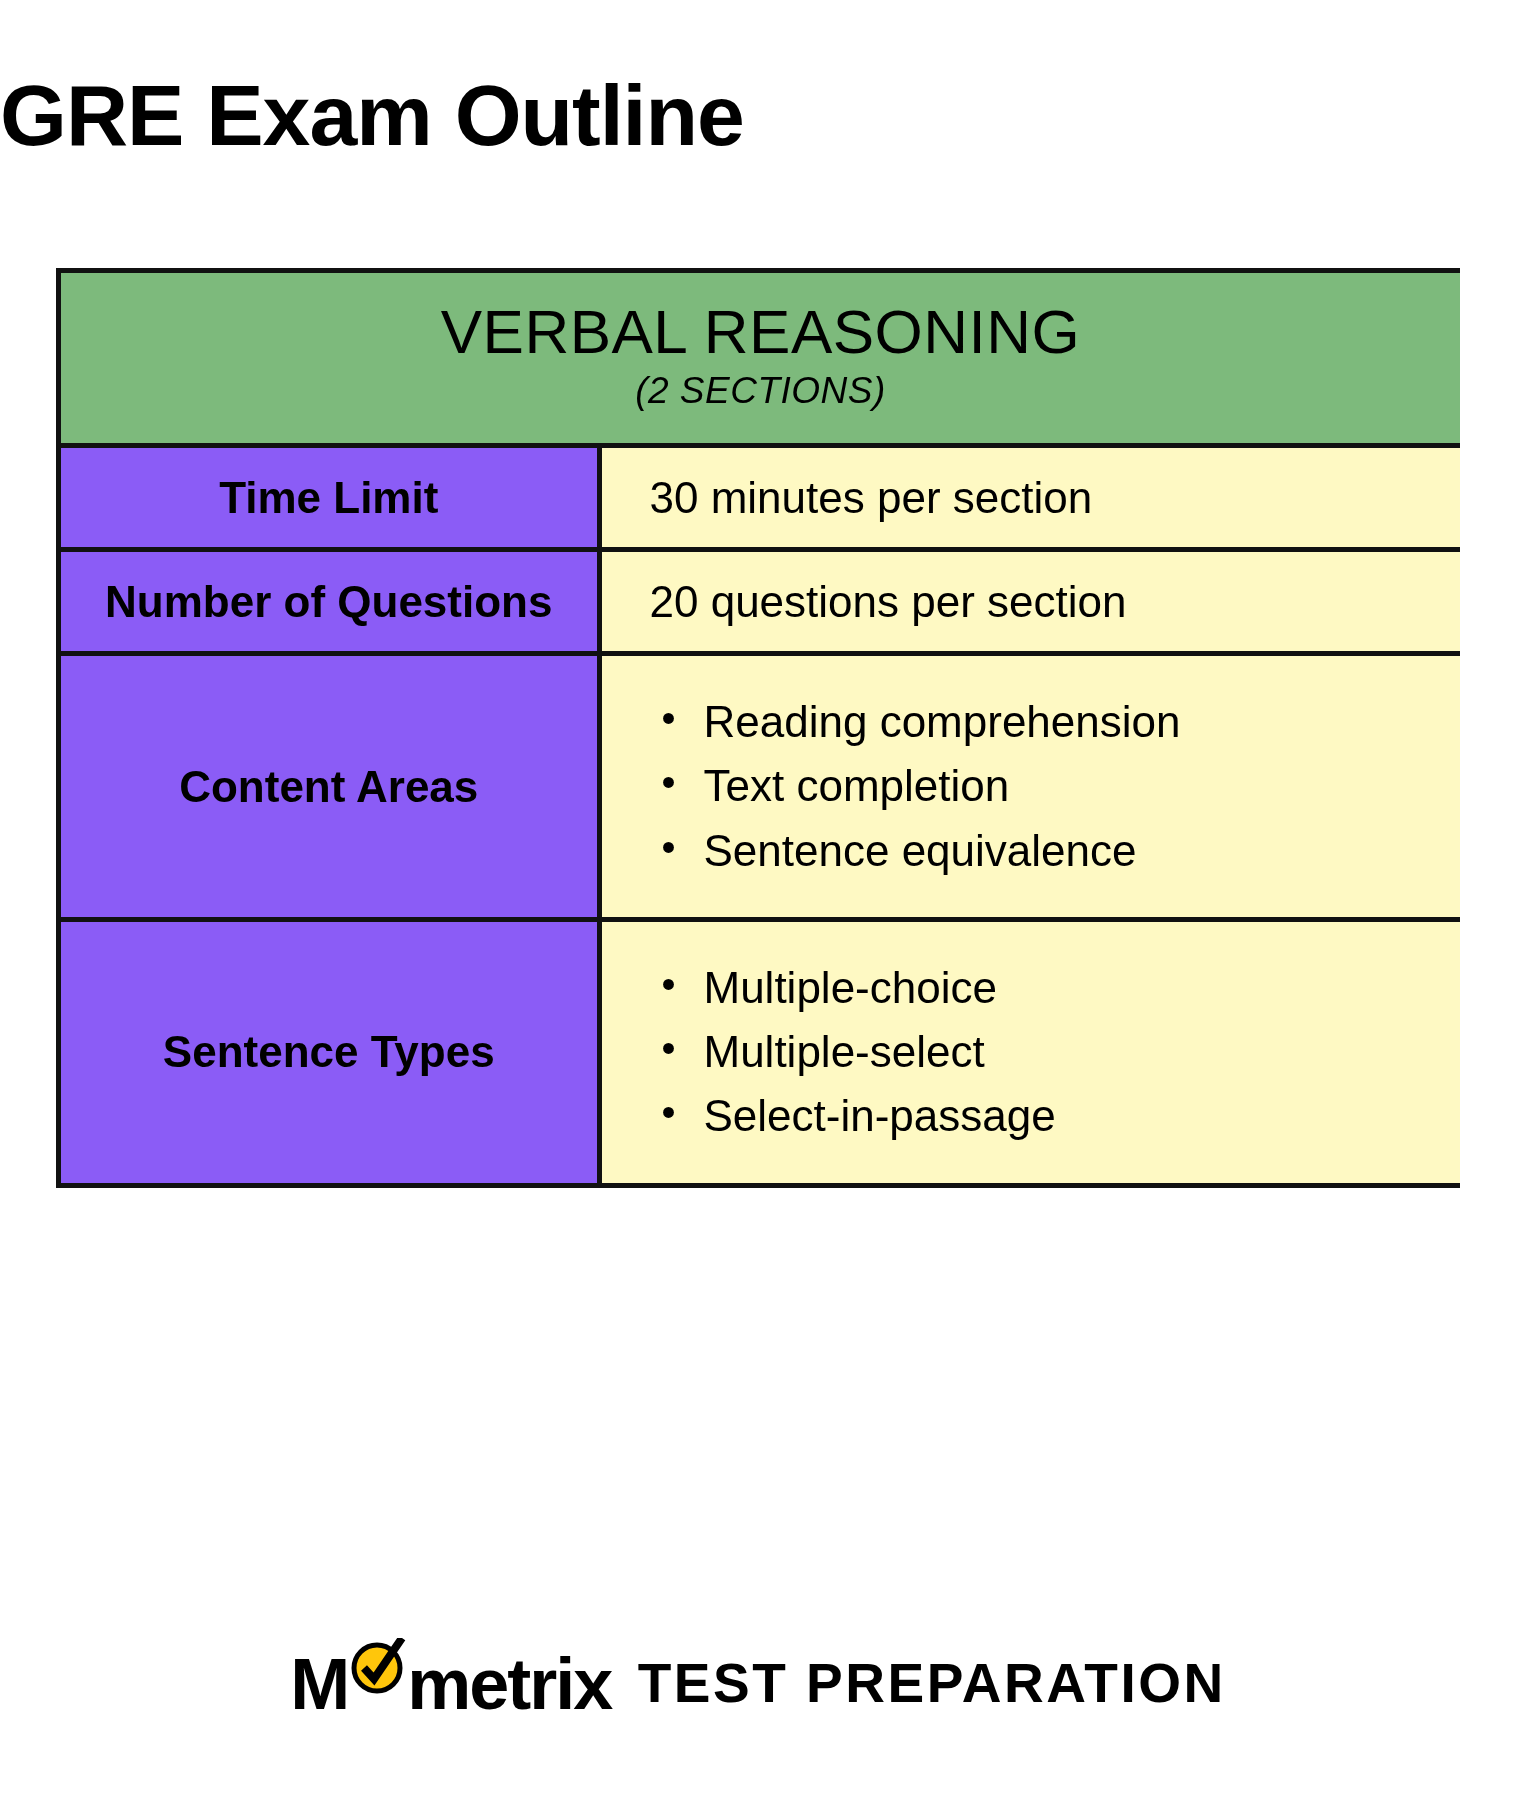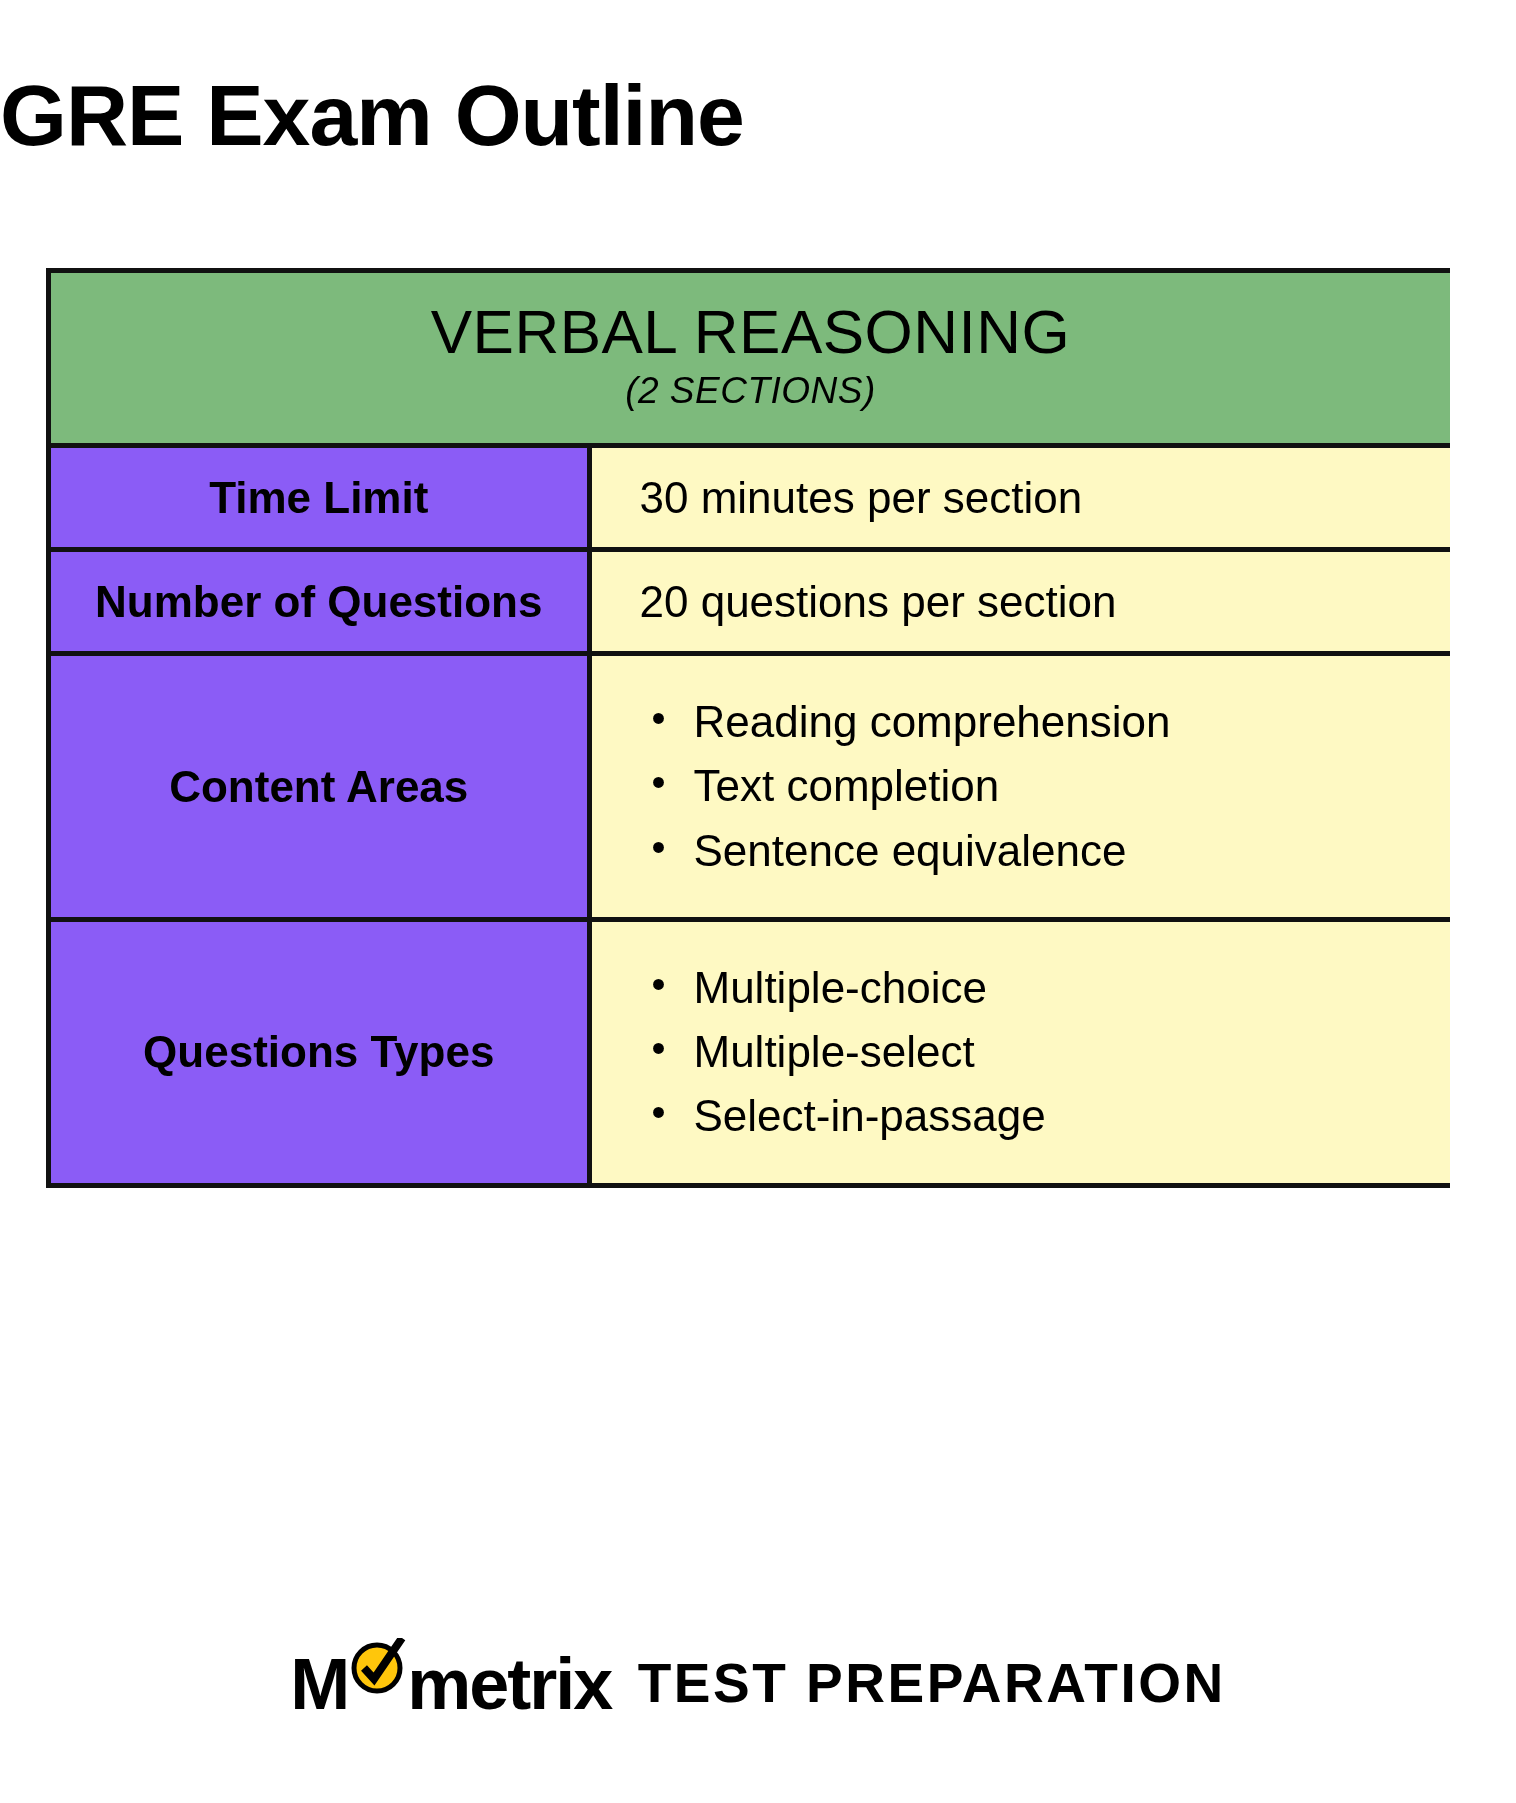--- a/index.html
+++ b/index.html
@@ -31,21 +31,21 @@
     font-size: 86px;
     font-weight: bold;
     letter-spacing: -1px;
     line-height: 1.05;
     color: #000000;
   }
 
   
   .outline-table {
     position: absolute;
-    left: 46px;
+    left: 56px;
     top: 268px;
     width: 1404px;
     border: 5px solid #111111;
     border-collapse: collapse;
     box-sizing: border-box;
     background: #ffffff;
   }
   .outline-table table {
     border-collapse: collapse;
     width: 100%;
@@ -205,21 +205,21 @@
           <td class="value-cell">
             <ul class="bullets">
               <li>Reading comprehension</li>
               <li>Text completion</li>
               <li>Sentence equivalence</li>
             </ul>
           </td>
         </tr>
 
         <tr class="last-row">
-          <td class="label-cell">Questions Types</td>
+          <td class="label-cell">Sentence Types</td>
           <td class="value-cell">
             <ul class="bullets">
               <li>Multiple-choice</li>
               <li>Multiple-select</li>
               <li>Select-in-passage</li>
             </ul>
           </td>
         </tr>
       </tbody>
     </table>

